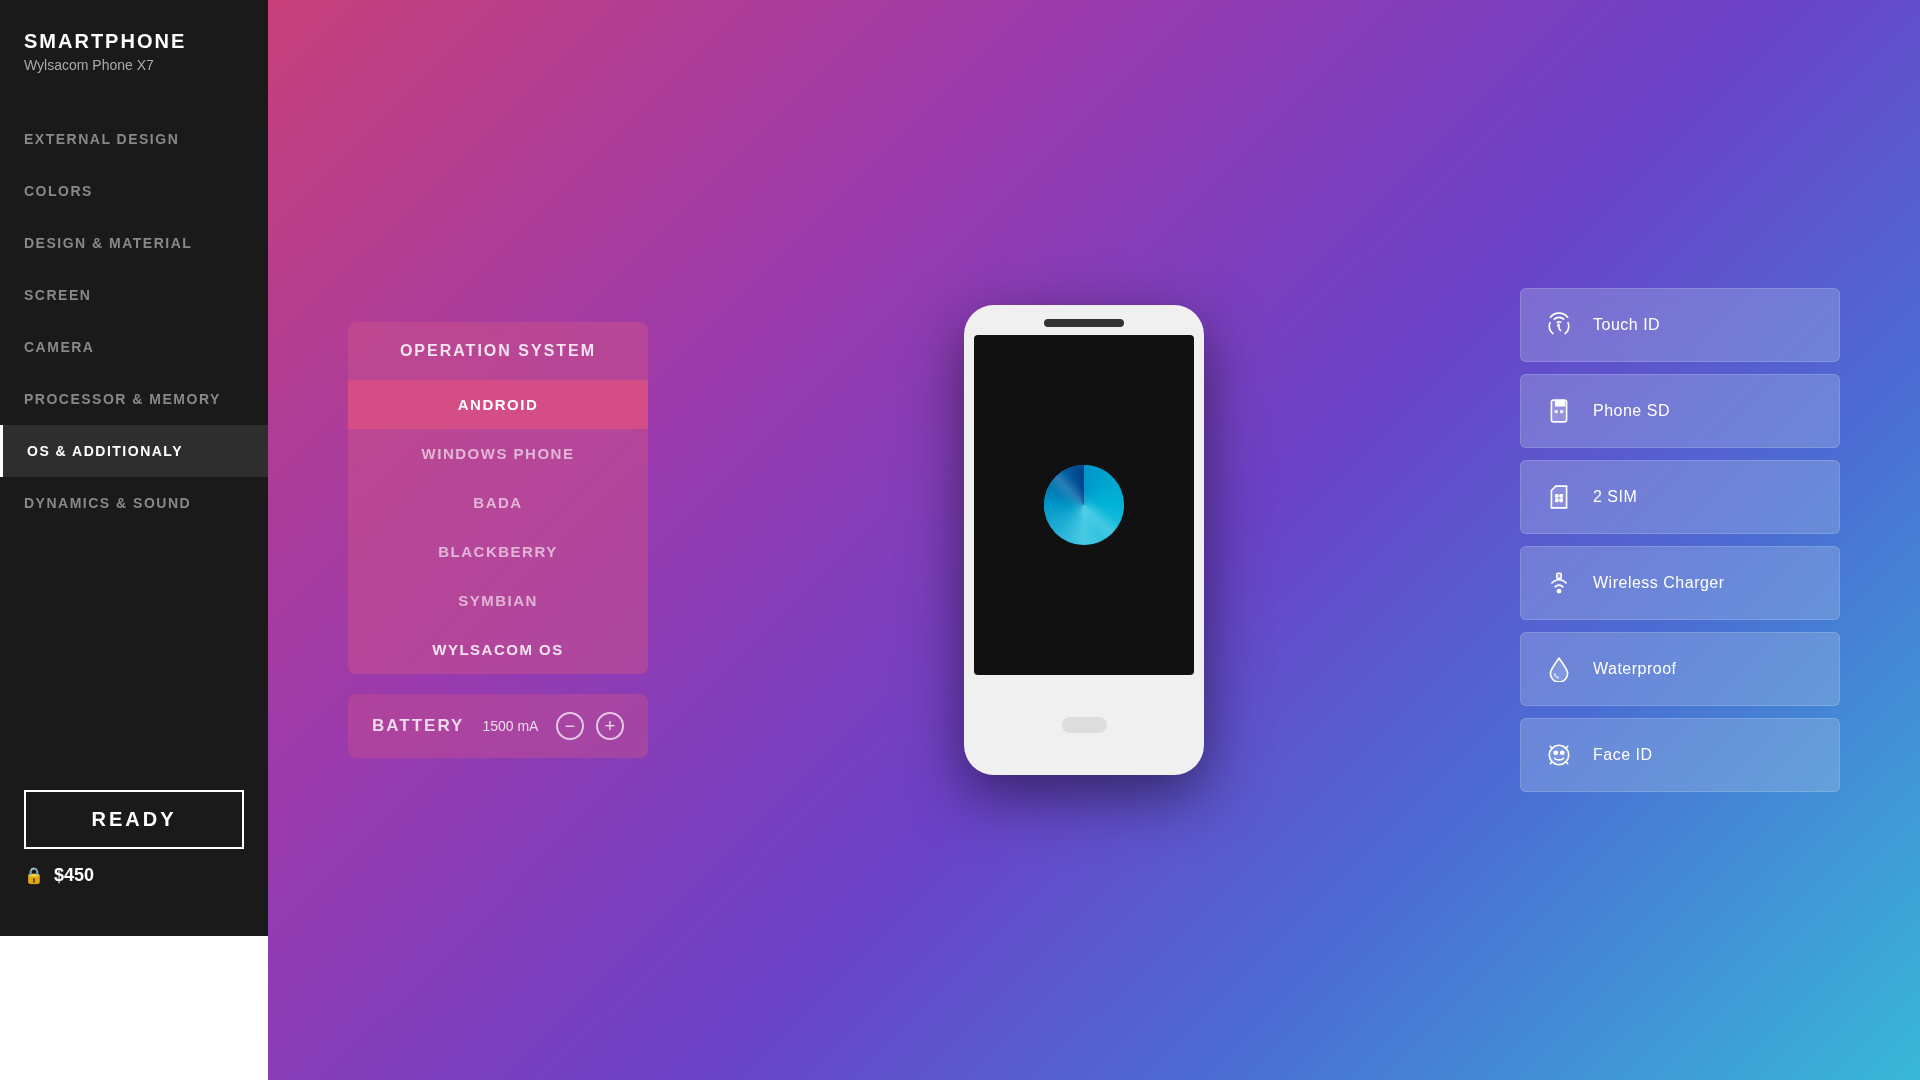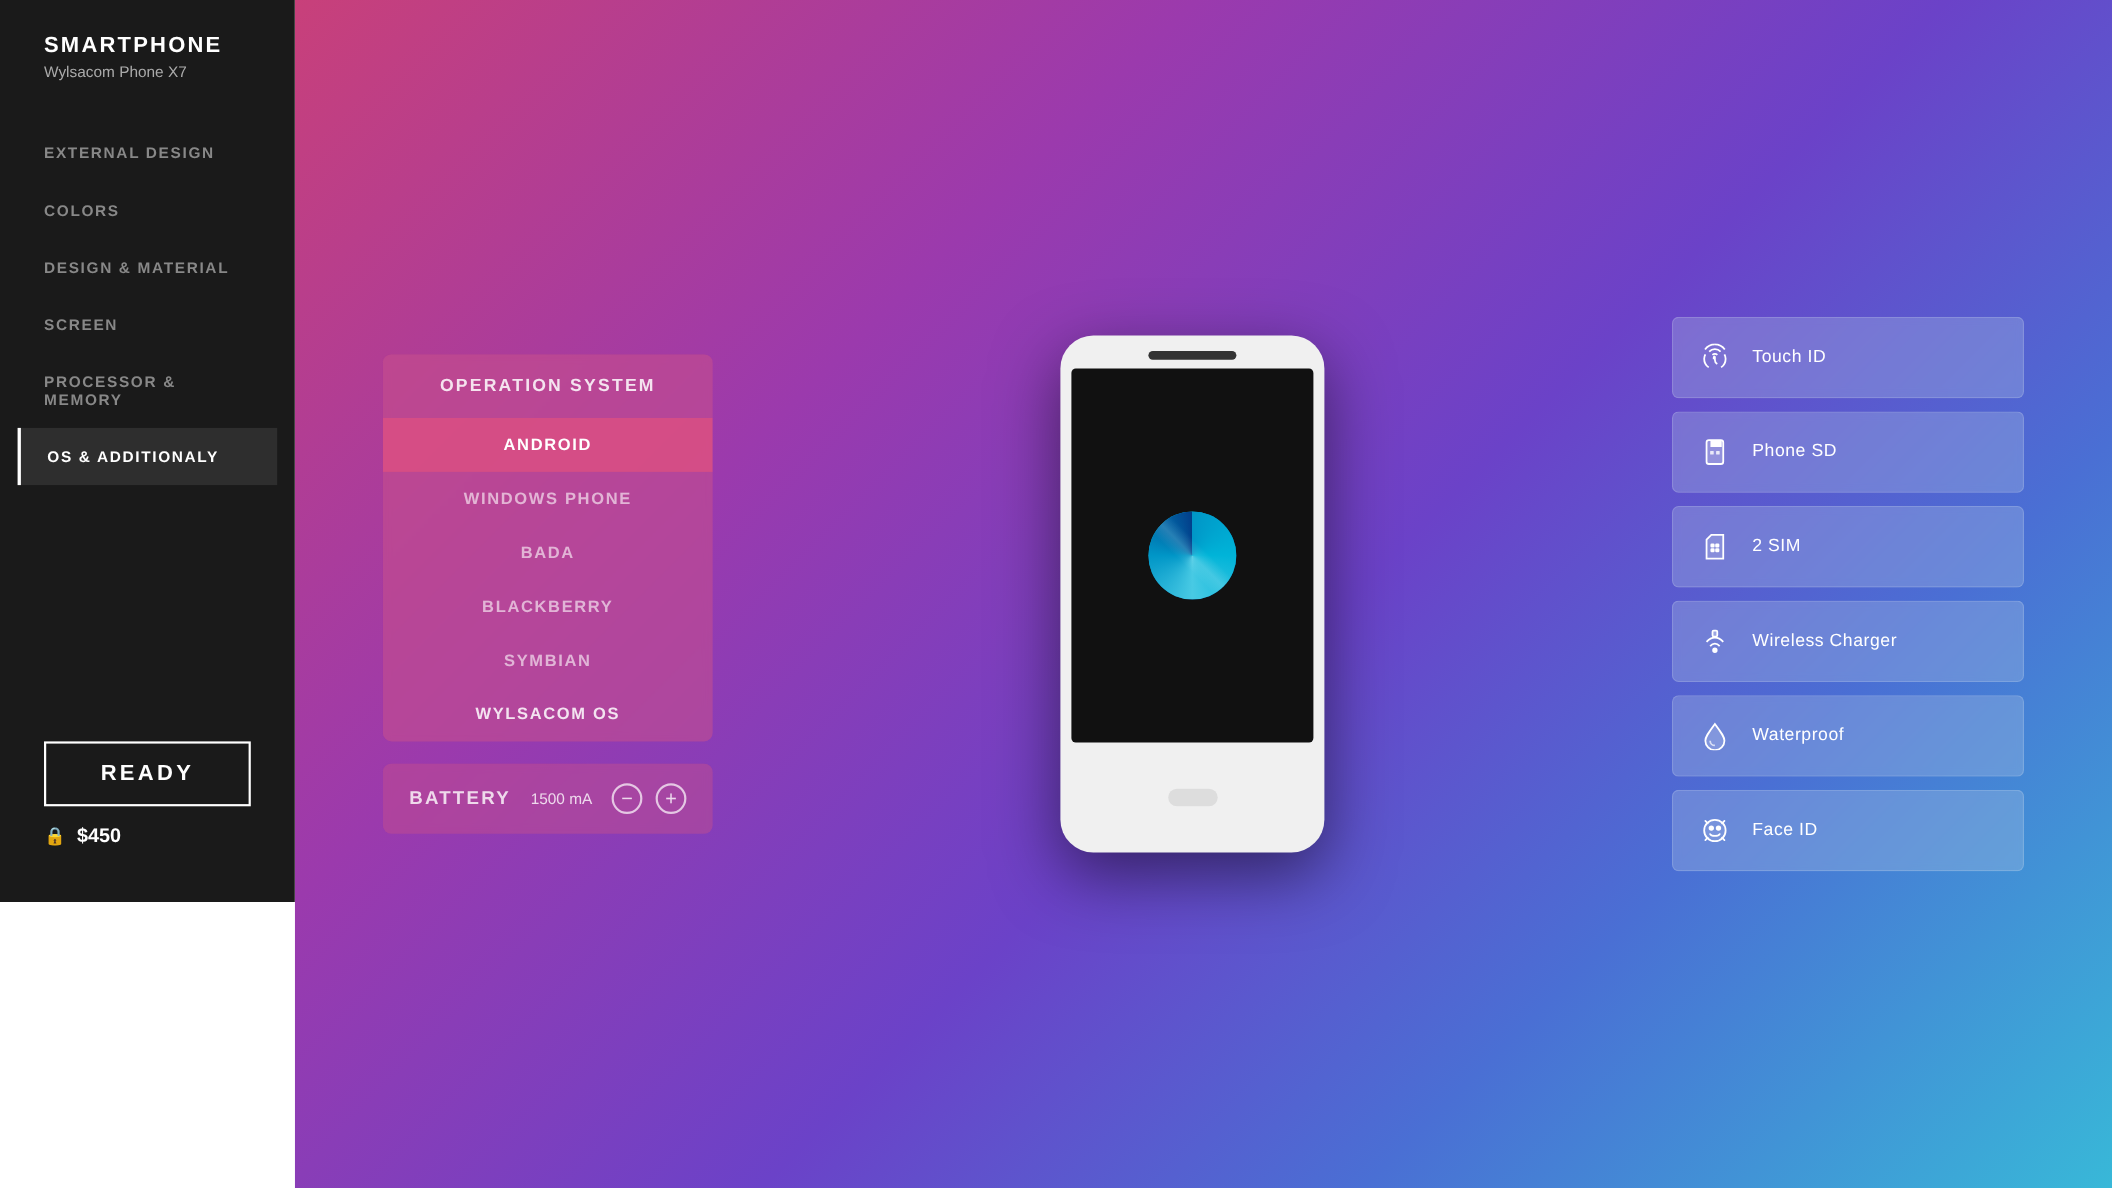--- a/index.html
+++ b/index.html
@@ -9,25 +9,25 @@
       height: 1080px;
       overflow: hidden;
       font-family: 'Arial', sans-serif;
       display: flex;
     }
 
     
     #sidebar {
       width: 268px;
       min-width: 268px;
-      height: 820px;
+      height: 936px;
       background: #1a1a1a;
       display: flex;
       flex-direction: column;
-      padding: 30px 16px;
+      padding: 30px 0;
       position: relative;
       z-index: 10;
     }
 
     .sidebar-brand {
       padding: 0 24px 40px 24px;
     }
 
     .sidebar-brand-title {
       font-size: 20px;
@@ -344,22 +344,24 @@
     <div class="sidebar-brand-title">SMARTPHONE</div>
     <div class="sidebar-brand-subtitle">Wylsacom Phone X7</div>
   </div>
 
   <nav class="sidebar-nav">
 
   <div class="sidebar-nav-item">EXTERNAL DESIGN</div>
       <div class="sidebar-nav-item">COLORS</div>
       <div class="sidebar-nav-item">DESIGN &amp; MATERIAL</div>
       <div class="sidebar-nav-item">SCREEN</div>
+      <div class="sidebar-nav-item">CAMERA</div>
       <div class="sidebar-nav-item">PROCESSOR &amp; MEMORY</div>
       <div class="sidebar-nav-item active">OS &amp; ADDITIONALY</div>
+      <div class="sidebar-nav-item">DYNAMICS &amp; SOUND</div>
     </nav>
 
   <div class="sidebar-bottom">
     <button class="ready-button">READY</button>
     <div class="price-row">
       <span class="lock-icon">🔒</span>
       <span>$450</span>
     </div>
   </div>
 </div>

